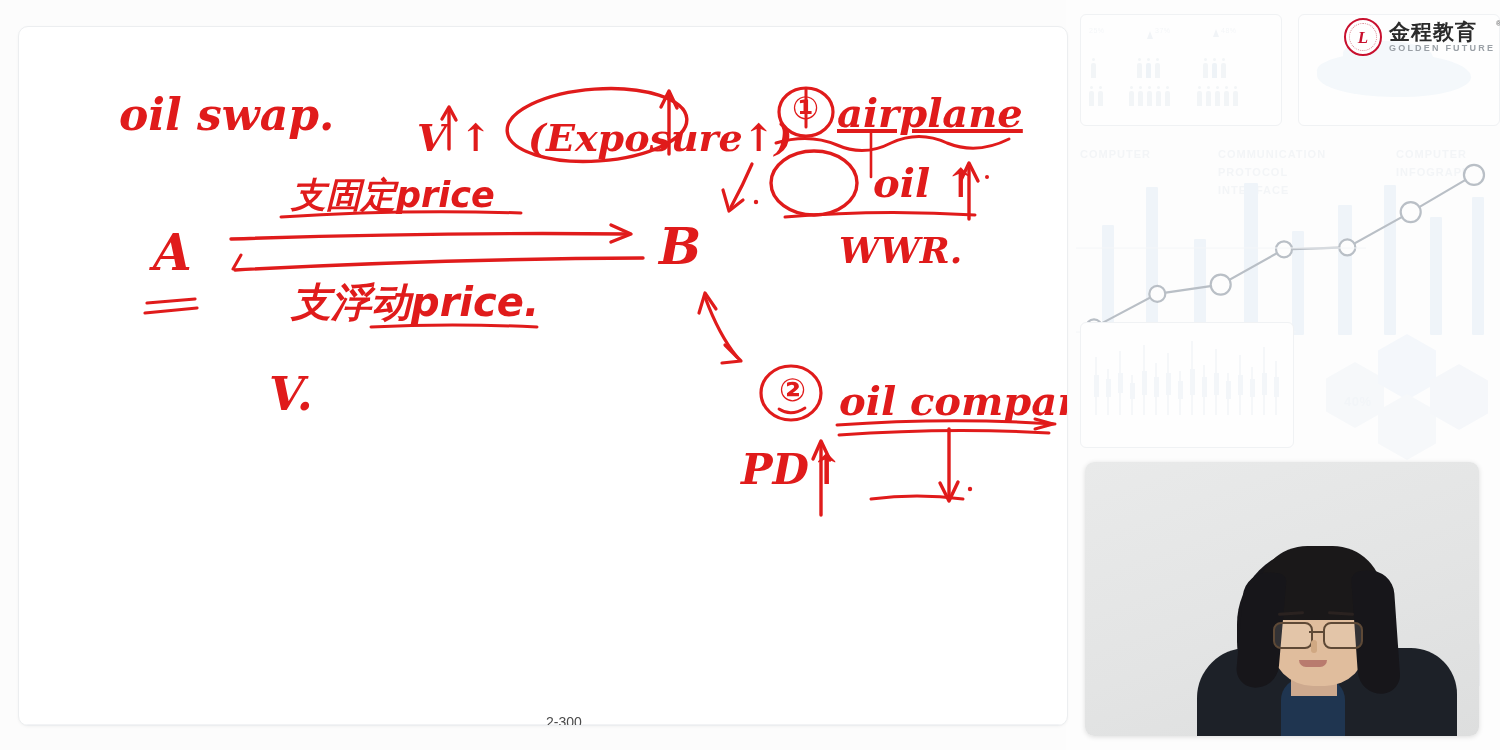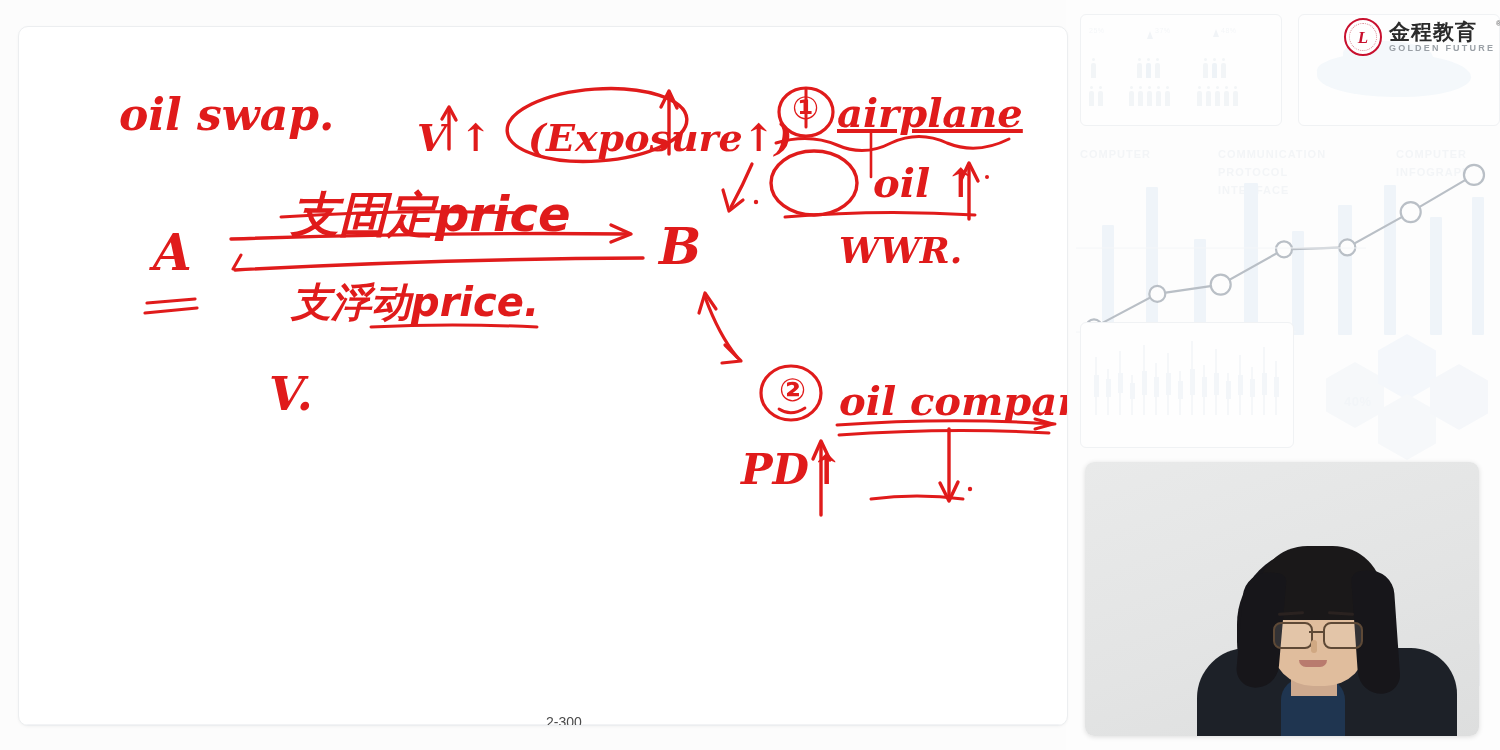--- a/index.html
+++ b/index.html
@@ -303,21 +303,21 @@
     </svg>
 
     <div class="hw" style="left:100px;top:62px;font-size:44px;">oil swap.</div>
 
     <div class="hw" style="left:398px;top:88px;font-size:38px;">V ↑</div>
     <div class="hw" style="left:498px;top:88px;font-size:38px;margin-left:11px;">(Exposure↑)</div>
 
     <div class="hw" style="left:134px;top:196px;font-size:50px;">A</div>
     <div class="hw" style="left:640px;top:190px;font-size:50px;">B</div>
 
-    <div class="hw" style="left:272px;top:156px;font-size:48px;font-family:'DejaVu Sans',sans-serif;">支固定price</div>
+    <div class="hw" style="left:272px;top:145px;font-size:35px;font-family:'DejaVu Sans',sans-serif;">支固定price</div>
     <div class="hw" style="left:272px;top:248px;font-size:40px;font-family:'DejaVu Sans',sans-serif;">支浮动price.</div>
 
     <div class="hw" style="left:250px;top:340px;font-size:46px;">V.</div>
 
     <div class="hw" style="left:773px;top:62px;font-size:32px;font-family:'DejaVu Sans',sans-serif;font-style:normal;">①</div>
     <div class="hw" style="left:818px;top:62px;font-size:40px;text-decoration:underline;">airplane</div>
     <div class="hw" style="left:820px;top:202px;font-size:36px;">WWR.</div>
     <div class="hw" style="left:854px;top:132px;font-size:40px;">oil ↑</div>
 
     <div class="hw" style="left:760px;top:344px;font-size:32px;font-family:'DejaVu Sans',sans-serif;font-style:normal;">②</div>

